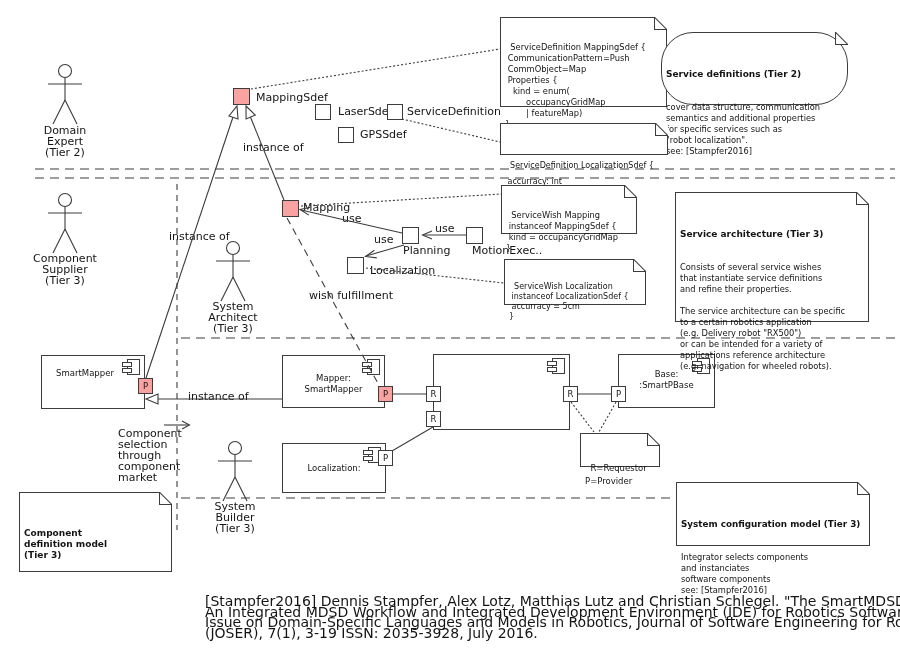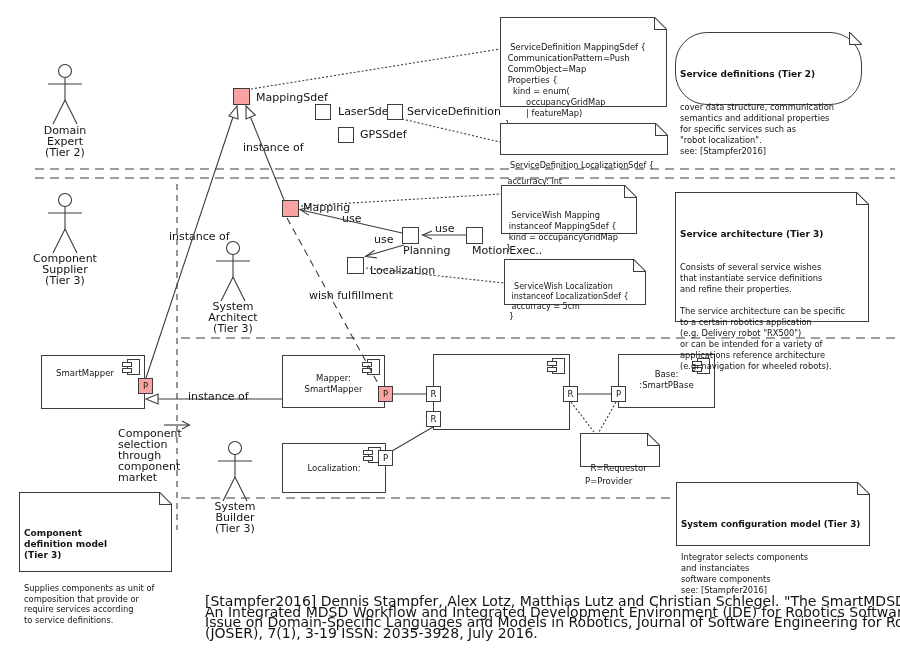--- a/index.html
+++ b/index.html
@@ -56,21 +56,21 @@
   <span class="fold"></span>
   <span>ServiceDefinition MappingSdef {
  CommunicationPattern=Push
  CommObject=Map
  Properties {
    kind = enum(
         occupancyGridMap
         | featureMap)
 }</span>
 </div>
-<div class="note" style="left:675px;top:32px;width:177px;height:67px;border-radius:32px;">
+<div class="note" style="left:661px;top:32px;width:177px;height:67px;border-radius:32px;">
   <span class="fold"></span>
   <div class="note-title">Service definitions (Tier 2)</div>
   <div>cover data structure, communication
 semantics and additional properties
 for specific services such as
 "robot localization".
 see: [Stampfer2016]</div>
 </div>
 <div class="note" style="left:500px;top:123px;width:158px;height:26px;font-size:8px;line-height:16px;">
   <span class="fold"></span>
@@ -141,24 +141,20 @@
 selection
 through
 component
 market</div>
 
 <div class="note" style="left:19px;top:492px;width:143px;height:74px;">
   <span class="fold"></span>
   <div class="note-title" style="line-height:11px;">Component
 definition model
 (Tier 3)</div>
-  <div style="line-height:10.5px;">Supplies components as unit of
-composition that provide or
-require services according
-to service definitions.</div>
 </div>
 
 <div class="box" style="left:282px;top:355px;width:101px;height:51px;">
   <div class="cname" style="top:17px;">Mapper:
 SmartMapper</div>
   <svg class="comp-icon" width="18" height="16">
     <g fill="#fff" stroke="#3c3c3c">
         <rect x="5.5" y="0.5" width="12" height="15"></rect>
         <rect x="0.5" y="3.5" width="9" height="4"></rect>
         <rect x="0.5" y="9.5" width="9" height="4"></rect>

